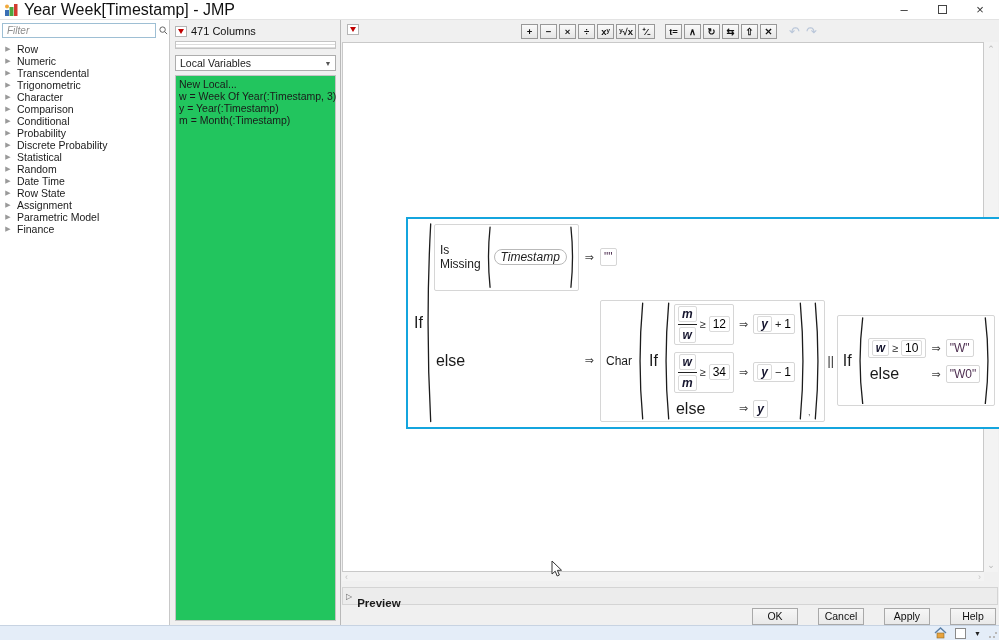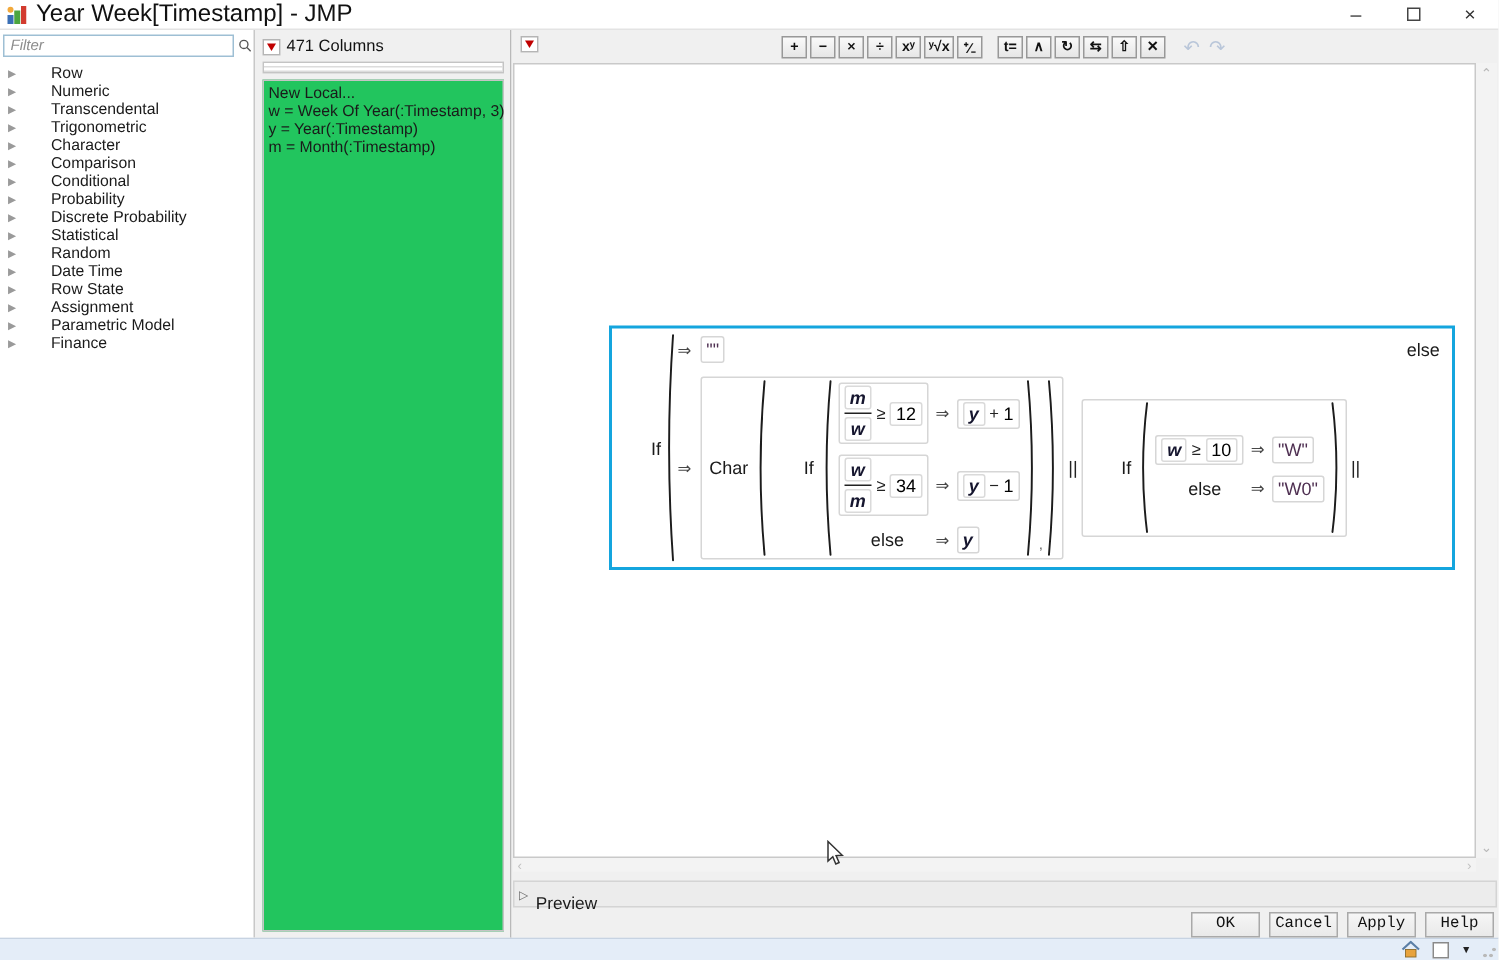--- a/index.html
+++ b/index.html
@@ -17,21 +17,21 @@
   .main { display:flex; height:605px; }
 
   
   .panel-left { width:170px; background:#fff; border-right:1px solid #c8c8c8; padding:3px 2px 0 2px; }
   .filter-row { display:flex; gap:18px; }
   .filter-input { flex:1; height:15px; border:1px solid #9ebfd4; font-size:10px; padding:0 16px 0 4px; outline:none; color:#222; background:#fff; }
   .filter-input::placeholder { font-style:italic; color:#8d8d8d; }
   .filter-search { position:relative; margin-left:-15px; width:14px; display:flex; align-items:center; justify-content:center; }
   .filter-drop { width:15px; height:15px; border:1px solid #9ebfd4; background:#fdfdfd; display:flex; align-items:center; justify-content:center; font-size:7px; color:#333; }
   .tree { padding:5px 0 0 2px; }
-  .tree-item { height:12px; display:flex; align-items:center; gap:22px; cursor:default; }
+  .tree-item { height:12px; display:flex; align-items:center; gap:5px; cursor:default; }
   .tri { color:#9a9a9a; font-size:7px; width:8px; text-align:center; }
   .tree-label { font-size:10.5px; color:#1a1a1a; }
 
   
   .panel-mid { width:171px; background:#f0f0f0; border-right:1px solid #b9b9b9; padding:4px 4px 4px 5px; display:flex; flex-direction:column; }
   .colhead { display:flex; align-items:center; gap:4px; height:14px; }
   .redtri-btn { width:12px; height:11px; border:1px solid #b5b5b5; background:#fff; display:flex; align-items:center; justify-content:center; }
   .redtri { width:0; height:0; border-left:3.5px solid transparent; border-right:3.5px solid transparent; border-top:5px solid #c00000; }
   .colhead-label { font-size:11px; color:#111; }
   .thinlist { height:8px; border:1px solid #c4c4c4; background:#fff; margin-top:3px; display:flex; flex-direction:column; }
@@ -50,40 +50,40 @@
   .fbtn { min-width:17px; height:15px; padding:0 2px; border:1px solid #989898; background:linear-gradient(#fafafa,#e6e6e6); display:flex; align-items:center; justify-content:center; font-size:9.5px; font-weight:bold; color:#111; }
   .fbtn.dis { border:none; background:none; color:#b9c6d9; font-size:13px; font-weight:normal; min-width:14px; }
 
   .canvas-wrap { flex:1; display:flex; }
   .canvas { flex:1; background:#fff; border:1px solid #c9c9c9; position:relative; }
   .vscroll { width:14px; background:#f3f3f3; display:flex; flex-direction:column; align-items:center; justify-content:space-between; padding:2px 0; color:#b9b9b9; font-size:9px; }
   .hscroll { height:9px; margin-right:14px; background:#f3f3f3; display:flex; align-items:center; justify-content:space-between; padding:0 3px; color:#c2c2c2; font-size:9px; }
   .spacer6 { height:6px; }
   .preview-bar { height:18px; background:#ececec; border:1px solid #d4d4d4; display:flex; align-items:center; gap:5px; padding-left:3px; }
   .preview-tri { color:#666; font-size:8px; }
-  .preview-label { font-weight:normal; font-size:11.5px;margin-top:14px; }
-  .actions { height:20px; display:flex; align-items:center; justify-content:flex-end; gap:6px; padding:2px 2px 0 0;font-family:Liberation Mono, monospace; }
+  .preview-label { font-weight:bold; font-size:11.5px;margin-top:14px; }
+  .actions { height:20px; display:flex; align-items:center; justify-content:flex-end; gap:20px; padding:2px 2px 0 0; }
   .abtn { width:46px; height:17px; border:1px solid #a9a9a9; background:linear-gradient(#f6f6f6,#e9e9e9); display:flex; align-items:center; justify-content:center; font-size:10.5px; color:#111; }
 
   
   .statusbar { height:15px; background:#e4edf8; border-top:1px solid #c7d3e2; display:flex; align-items:center; justify-content:flex-end; gap:8px; padding-right:18px; }
   .sq-icon { width:11px; height:11px; border:1px solid #8a8a8a; background:#fff; }
   .dd-arrow { font-size:7px; color:#222; }
   .grip { position:absolute; right:1px; bottom:1px; width:10px; height:10px;
           background:radial-gradient(circle at 2px 8px,#b9b9b9 1px,transparent 1.4px),
                      radial-gradient(circle at 6px 8px,#b9b9b9 1px,transparent 1.4px),
                      radial-gradient(circle at 8px 4px,#b9b9b9 1px,transparent 1.4px); }
 
   
   .fx-box { position:absolute; left:63px; top:174px; border:2px solid #14a5de; background:#fff; padding:3px 4px; display:inline-flex; }
   .fxrow { display:flex; align-items:center; }
   .par { width:7px; align-self:stretch; min-height:15px; flex:none; }
   .par path { fill:none; stroke:#1c1c1c; stroke-width:1.3; vector-effect:non-scaling-stroke; stroke-linecap:round; }
   .par.sm { width:5px; }
-  .kw { font-size:12px; color:#1a1a1a; padding:0 2px;margin-left:20px; }
+  .kw { font-size:16px; color:#1a1a1a; padding:0 2px; }
   .fn { font-size:12px; color:#1a1a1a; padding:0 2px; }
   .nb { border:1px solid #d6d6d6; border-radius:2px; background:#fff; padding:1px 3px; display:inline-flex; align-items:center; gap:3px; }
   .pill { border:1px solid #b9b9b9; border-radius:8px; padding:0 6px; font-style:italic; font-size:12px; color:#222; }
   .v { font-weight:bold; font-style:italic; font-size:12px; color:#15152e; }
   .vb { border:1px solid #dadada; border-radius:2px; padding:0 3px; background:#fff; display:inline-flex; justify-content:center; }
   .num { color:#000000; font-size:12px; }
   .str { color:#4f3052; font-size:12px; }
   .op { font-size:11px; color:#222; }
   .arr { font-size:11px; color:#474747; }
   .cat { font-size:12px; color:#222; padding:0 3px; }
@@ -201,20 +201,24 @@
     <div class="colhead">
       <span class="redtri-btn">
           <span class="redtri"></span>
         </span>
       <span class="colhead-label">471 Columns</span>
     </div>
     <div class="thinlist">
         <div></div>
         <div></div>
       </div>
+    <div class="combo">
+      <span>Local Variables</span>
+      <span class="combo-arrow">▼</span>
+    </div>
     <div class="locals-list">
       <div class="locals-item">New Local...</div>
       <div class="locals-item">w = Week Of Year(:Timestamp, 3)</div>
       <div class="locals-item">y = Year(:Timestamp)</div>
       <div class="locals-item">m = Month(:Timestamp)</div>
     </div>
   </div>
 
   <div class="panel-right">
 
@@ -252,20 +256,30 @@
 
         <div class="fx-box">
           <div class="fxrow">
             <span class="kw">If</span>
             <svg class="par" viewBox="0 0 8 100" preserveAspectRatio="none">
                 <path d="M6.5 1 Q0.5 50 6.5 99"></path>
               </svg>
 
             <div class="grid-outer">
 
+              <span class="nb gc fxrow">
+                <span class="fn">Is Missing</span>
+                <svg class="par sm" viewBox="0 0 8 100" preserveAspectRatio="none">
+                    <path d="M6.5 2 Q1.5 50 6.5 98"></path>
+                  </svg>
+                <span class="pill">Timestamp</span>
+                <svg class="par sm" viewBox="0 0 8 100" preserveAspectRatio="none">
+                    <path d="M1.5 2 Q6.5 50 1.5 98"></path>
+                  </svg>
+              </span>
               <span class="arr">⇒</span>
               <span class="nb gc">
                   <span class="str">""</span>
                 </span>
 
               <span class="kw gc">else</span>
               <span class="arr">⇒</span>
               <div class="fxrow gc">
 
                 <span class="nb fxrow">

